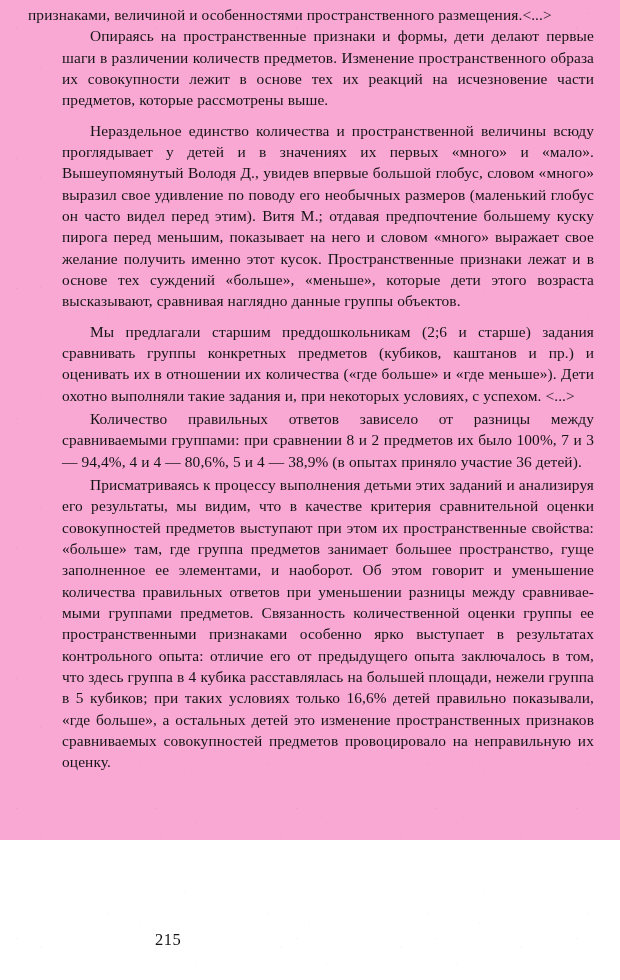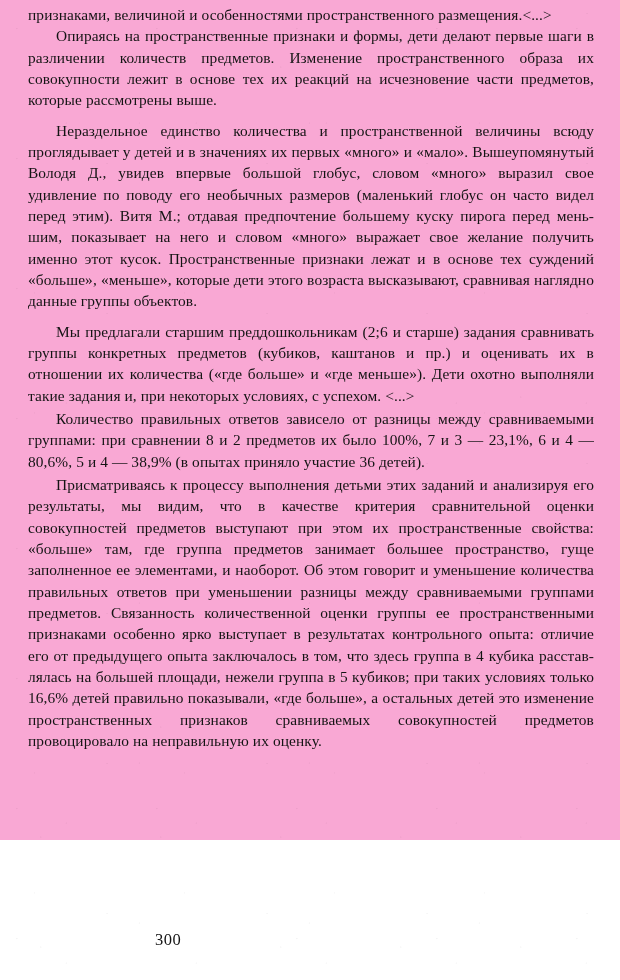--- a/index.html
+++ b/index.html
@@ -34,20 +34,21 @@
   p {
     margin: 0 0 0.0em 0;
     font-size: 15.4px;
     line-height: 1.385;
     text-align: justify;
     text-justify: inter-word;
     letter-spacing: 0.1px;
   }
   p.indent {
     text-indent: 28px;
+    margin-left: 34px;
   }
   p.gap {
     margin-top: 9px;
   }
   p.gap-sm {
     margin-top: 2px;
   }
   .pagenum {
     position: absolute;
     left: 155px;
@@ -76,20 +77,20 @@
 </head>
 <body>
 
 <div class="page">
 
   <div class="content">
     <p class="para">признаками, величиной и особенностями пространственного разме­щения.&lt;...&gt;</p>
     <p class="para indent">Опираясь на пространственные признаки и формы, дети делают первые шаги в различении количеств предметов. Изменение про­странственного образа их совокупности лежит в основе тех их реакций на исчезновение части предметов, которые рассмотрены выше.</p>
     <p class="para indent gap">Нераздельное единство количества и пространственной величи­ны всюду проглядывает у детей и в значениях их первых «много» и «мало». Вышеупомянутый Володя Д., увидев впервые большой гло­бус, словом «много» выразил свое удивление по поводу его необыч­ных размеров (маленький глобус он часто видел перед этим). Ви­тя М.; отдавая предпочтение большему куску пирога перед мень­шим, показывает на него и словом «много» выражает свое желание получить именно этот кусок. Пространственные признаки лежат и в основе тех суждений «больше», «меньше», которые дети этого возраста высказывают, сравнивая наглядно данные группы объектов.</p>
     <p class="para indent gap">Мы предлагали старшим преддошкольникам (2;6 и старше) задания сравнивать группы конкретных предметов (кубиков, каш­танов и пр.) и оценивать их в отношении их количества («где больше» и «где меньше»). Дети охотно выполняли такие задания и, при некото­рых условиях, с успехом. &lt;...&gt;</p>
-    <p class="para indent gap-sm">Количество правильных ответов зависело от разницы между сравниваемыми группами: при сравнении 8 и 2 предметов их было 100%, 7 и 3 — 23,1%, 6 и 4 — 80,6%, 5 и 4 — 38,9% (в опытах приняло участие 36 детей).</p>
+    <p class="para indent gap-sm">Количество правильных ответов зависело от разницы между сравниваемыми группами: при сравнении 8 и 2 предметов их было 100%, 7 и 3 — 94,4%, 4 и 4 — 80,6%, 5 и 4 — 38,9% (в опытах приняло участие 36 детей).</p>
     <p class="para indent gap-sm">Присматриваясь к процессу выполнения детьми этих заданий и анализируя его результаты, мы видим, что в качестве критерия сравнительной оценки совокупностей предметов выступают при этом их пространственные свойства: «больше» там, где группа пред­метов занимает большее пространство, гуще заполненное ее эле­ментами, и наоборот. Об этом говорит и уменьшение количества правильных ответов при уменьшении разницы между сравнивае­мыми группами предметов. Связанность количественной оценки группы ее пространственными признаками особенно ярко высту­пает в результатах контрольного опыта: отличие его от предыдуще­го опыта заключалось в том, что здесь группа в 4 кубика расстав­лялась на большей площади, нежели группа в 5 кубиков; при таких условиях только 16,6% детей правильно показывали, «где больше», а остальных детей это изменение пространственных признаков сравниваемых совокупностей предметов провоцировало на непра­вильную их оценку.</p>
   </div>
 
-  <div class="pagenum">300</div>
+  <div class="pagenum">215</div>
 
   <div class="speckle"></div>
 </div>
 
 </body></html>

